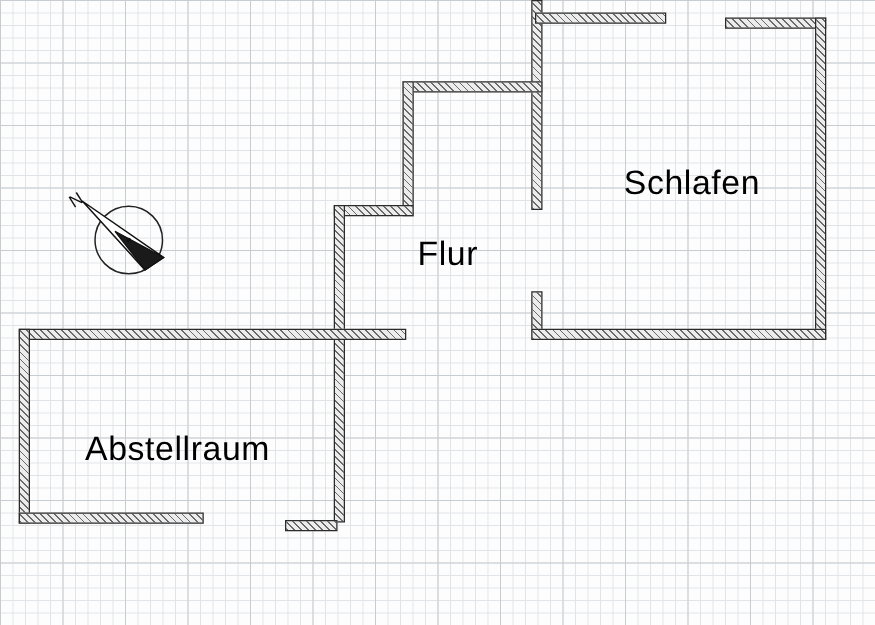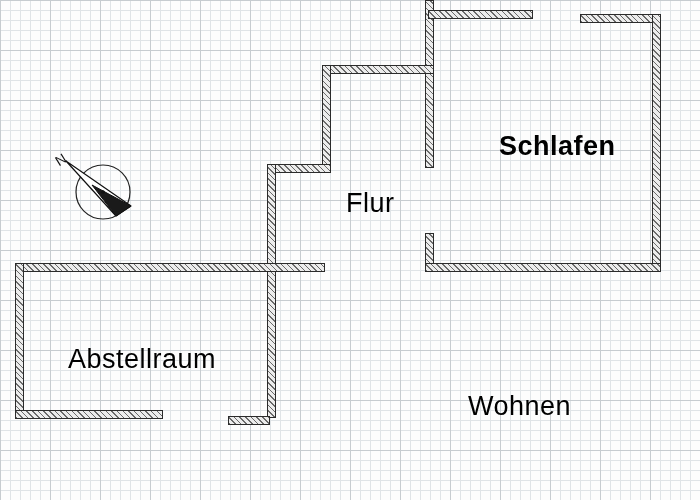--- a/index.html
+++ b/index.html
@@ -68,24 +68,23 @@
   <div class="wall" style="left:322px; top:65px;  width:112px; height:9px;"></div>
   <div class="wall" style="left:322px; top:65px;  width:9px;   height:108px;"></div>
   <div class="wall" style="left:267px; top:164px; width:64px;  height:9px;"></div>
   <div class="wall" style="left:267px; top:164px; width:9px;   height:254px;"></div>
 
   <div class="wall" style="left:15px;  top:263px; width:310px; height:9px;"></div>
   <div class="wall" style="left:15px;  top:263px; width:9px;   height:156px;"></div>
   <div class="wall" style="left:15px;  top:410px; width:148px; height:9px;"></div>
   <div class="wall" style="left:228px; top:416px; width:42px;  height:9px;"></div>
 
-  <div class="room-label" style="left:499px; top:133px;font-weight:bold;">Schlafen</div>
-  <div class="room-label" style="left:346px; top:190px;">Flur</div>
+  <div class="room-label" style="left:499px; top:133px;">Schlafen</div>
+  <div class="room-label" style="left:334px; top:190px;">Flur</div>
   <div class="room-label" style="left:68px;  top:346px;">Abstellraum</div>
-  <div class="room-label" style="left:468px; top:393px;">Wohnen</div>
 
   <svg class="north-arrow" viewBox="0 0 104 94" xmlns="http://www.w3.org/2000/svg">
     <circle cx="51" cy="46" r="27" fill="none" stroke="#222" stroke-width="1.2"></circle>
 
     <polygon points="14,15 79,60 64,70" fill="#ffffff" stroke="#111" stroke-width="1.2" stroke-linejoin="round"></polygon>
 
     <polygon points="79,60 64,70 40,39" fill="#1a1a1a" stroke="#111" stroke-width="1"></polygon>
 
     <circle cx="51" cy="46" r="1.8" fill="#111"></circle>
 

